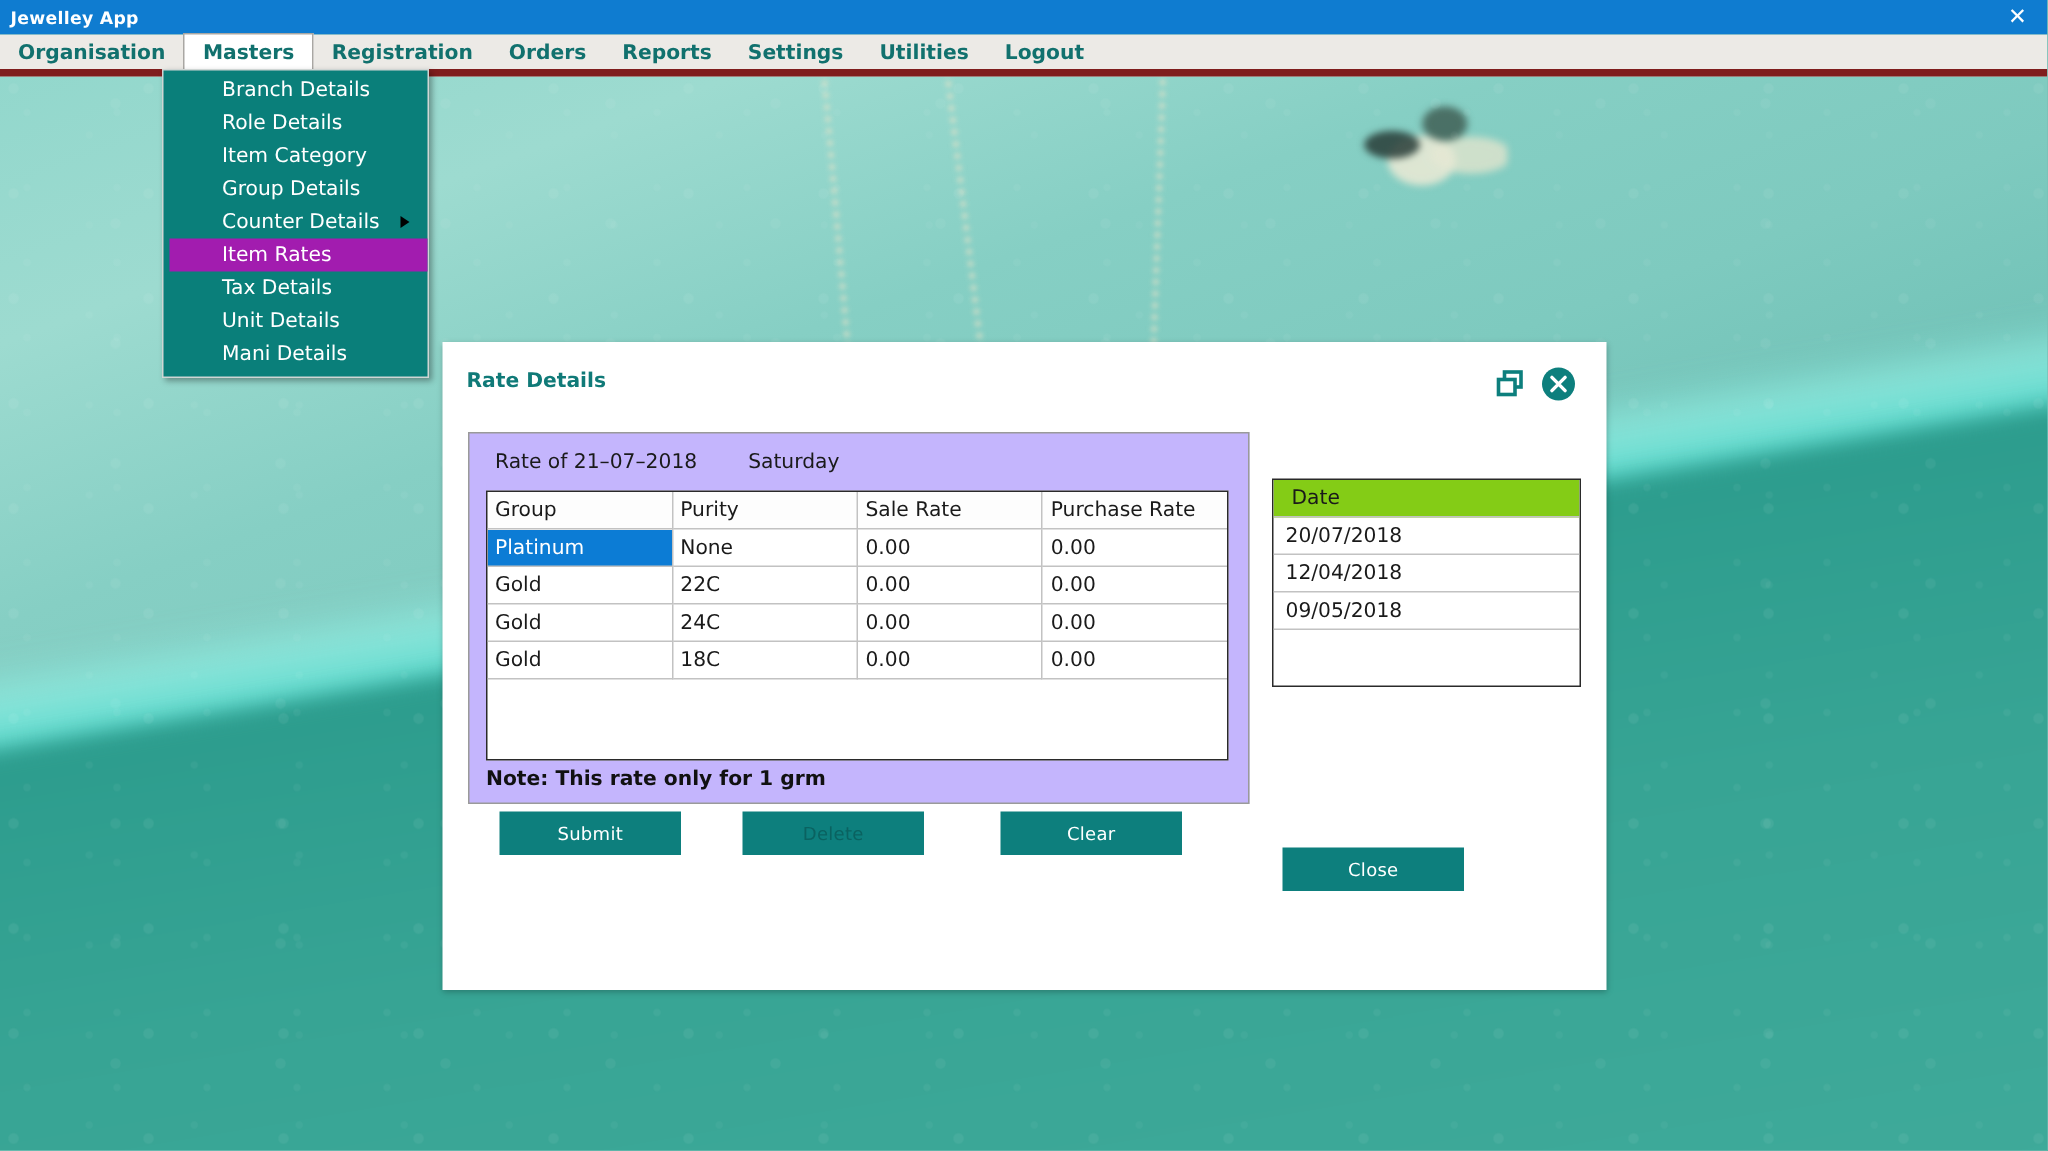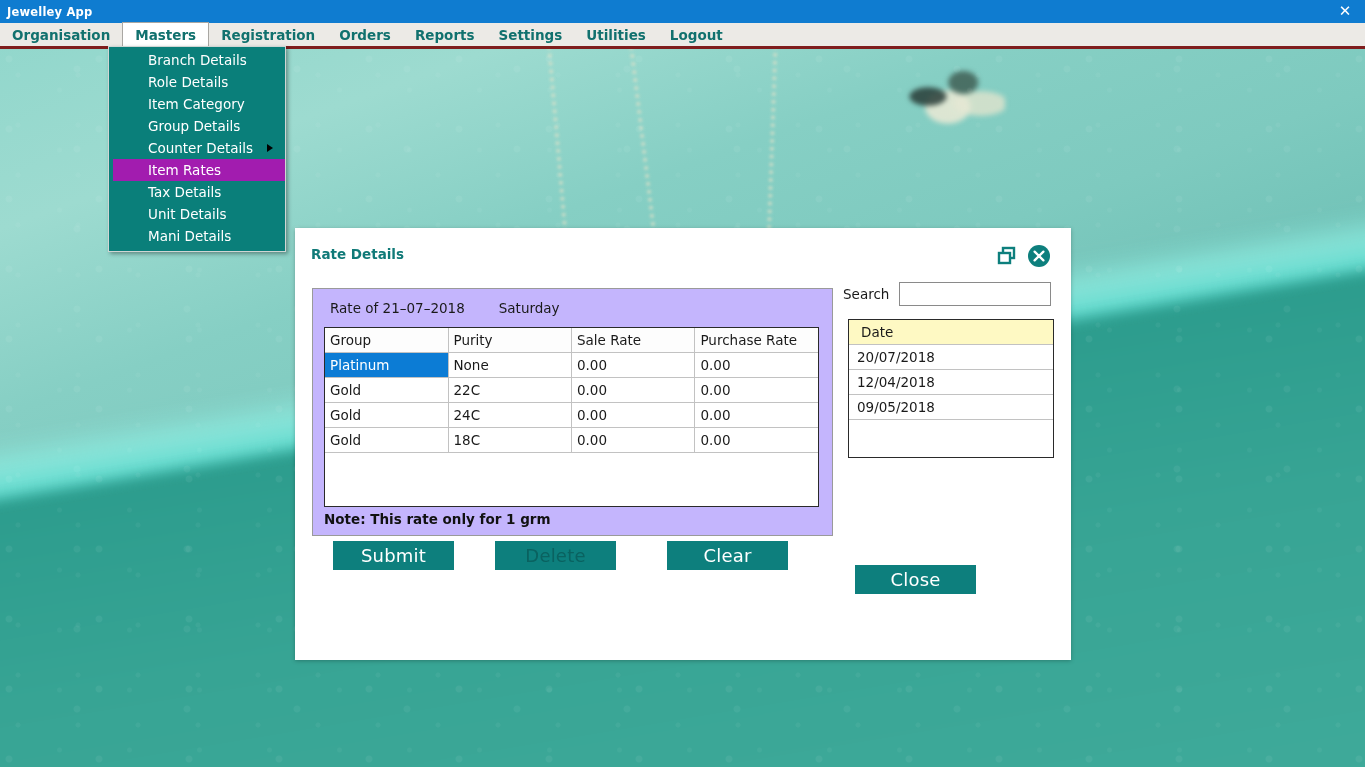--- a/index.html
+++ b/index.html
@@ -149,21 +149,21 @@
     line-height: 1;
     cursor: pointer;
   }
 
   
   .menubar {
     position: absolute;
     left: 0; top: 23px;
     width: 1365px; height: 23px;
     background: #eceae6;
-    border-bottom: 3px solid #7f1d1d;
+    border-bottom: 5px solid #7f1d1d;
     display: flex;
     align-items: stretch;
     font-size: 13.5px;
   }
   .menu-item {
     display: flex;
     align-items: center;
     padding: 0 12px;
     color: #11716e;
     font-weight: bold;
@@ -335,38 +335,38 @@
   }
   table.dates th, table.dates td {
     text-align: left;
     padding: 2px 0 2px 8px;
     height: 20px;
     font-weight: normal;
     border-bottom: 1px solid #c2c2c2;
     color: #1a1a1a;
     white-space: nowrap;
   }
-  table.dates th { background: #fef9c3; padding-left: 12px; }
+  table.dates th { background: #84cc16; padding-left: 12px; }
 
   
   .btn-row {
     position: absolute;
     left: 0; top: 313px;
     width: 776px;
     height: 30px;
   }
   .btn {
     position: absolute;
     top: 0;
     width: 121px;
     height: 29px;
     background: #0d7f7d;
     border: none;
     color: #ffffff;
-    font-size: 18px;
+    font-size: 12px;
     cursor: pointer;
     font-family: "DejaVu Sans", sans-serif;
     letter-spacing: 0.2px;
   }
   .btn.disabled { color: #0a6260; cursor: default; }
   .btn-1 { left: 38px; }
   .btn-2 { left: 200px; }
   .btn-3 { left: 372px; }
   .btn-4 { left: 560px; margin-top: 24px; }
 </style>
@@ -475,24 +475,20 @@
                 <td>18C</td>
                 <td>0.00</td>
                 <td>0.00</td>
               </tr>
             </tbody>
         </table>
       </div>
       <div class="note">Note: This rate only for 1 grm</div>
     </div>
 
-    <div class="search-row">
-      <span class="search-label">Search</span>
-      <input class="search-input" type="text" id="search-input" placeholder="" style="">
-    </div>
 
     <div class="date-grid">
       <table class="dates">
         <thead>
           <tr id="dates-head-row">
               <th>Date</th>
             </tr>
         </thead>
         <tbody id="dates-body">
             <tr>

